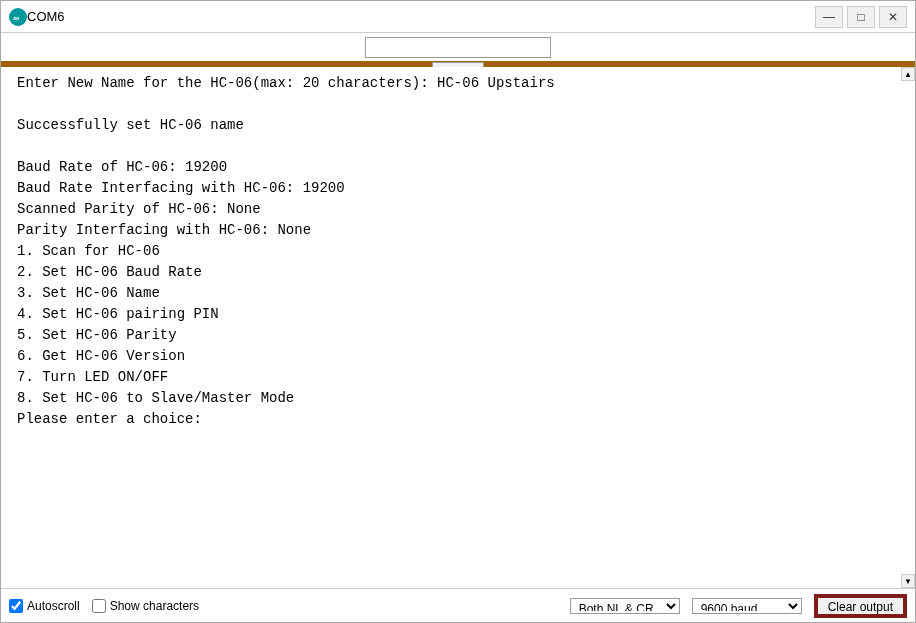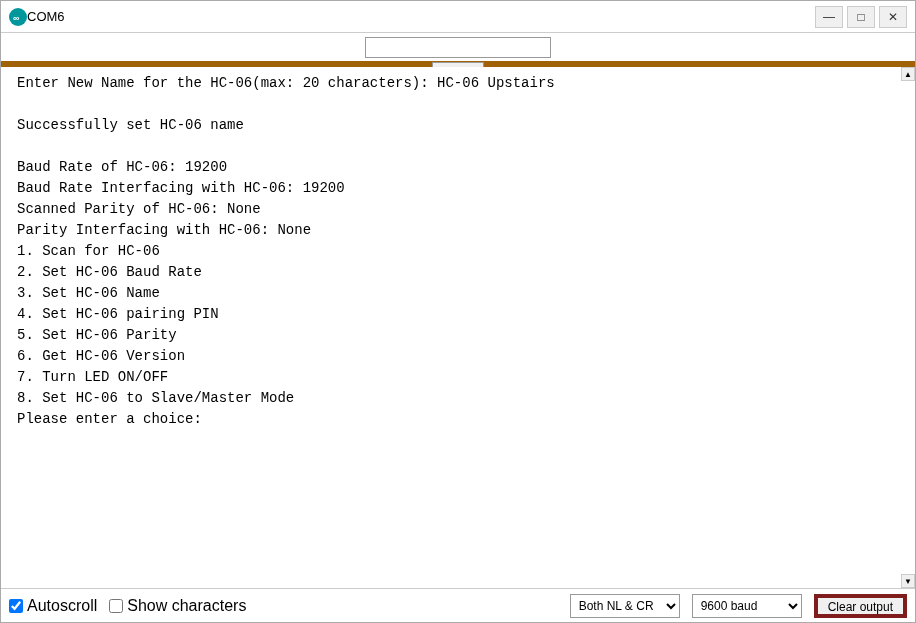--- a/index.html
+++ b/index.html
@@ -119,29 +119,29 @@
       display: flex;
       align-items: center;
       gap: 4px;
     }
     .checkbox-group input[type="checkbox"] {
       width: 14px;
       height: 14px;
       cursor: pointer;
     }
     .checkbox-label {
-      font-size: 16px;
+      font-size: 12px;
       color: #000;
       cursor: pointer;
     }
     .status-spacer {
       flex: 1;
     }
     .dropdown {
-      height: 24px;
+      height: 16px;
       border: 1px solid #999;
       background: #ffffff;
       font-size: 12px;
       padding: 2px 4px;
       cursor: pointer;
       min-width: 110px;
     }
     .clear-btn {
       height: 24px;
       padding: 2px 10px;

